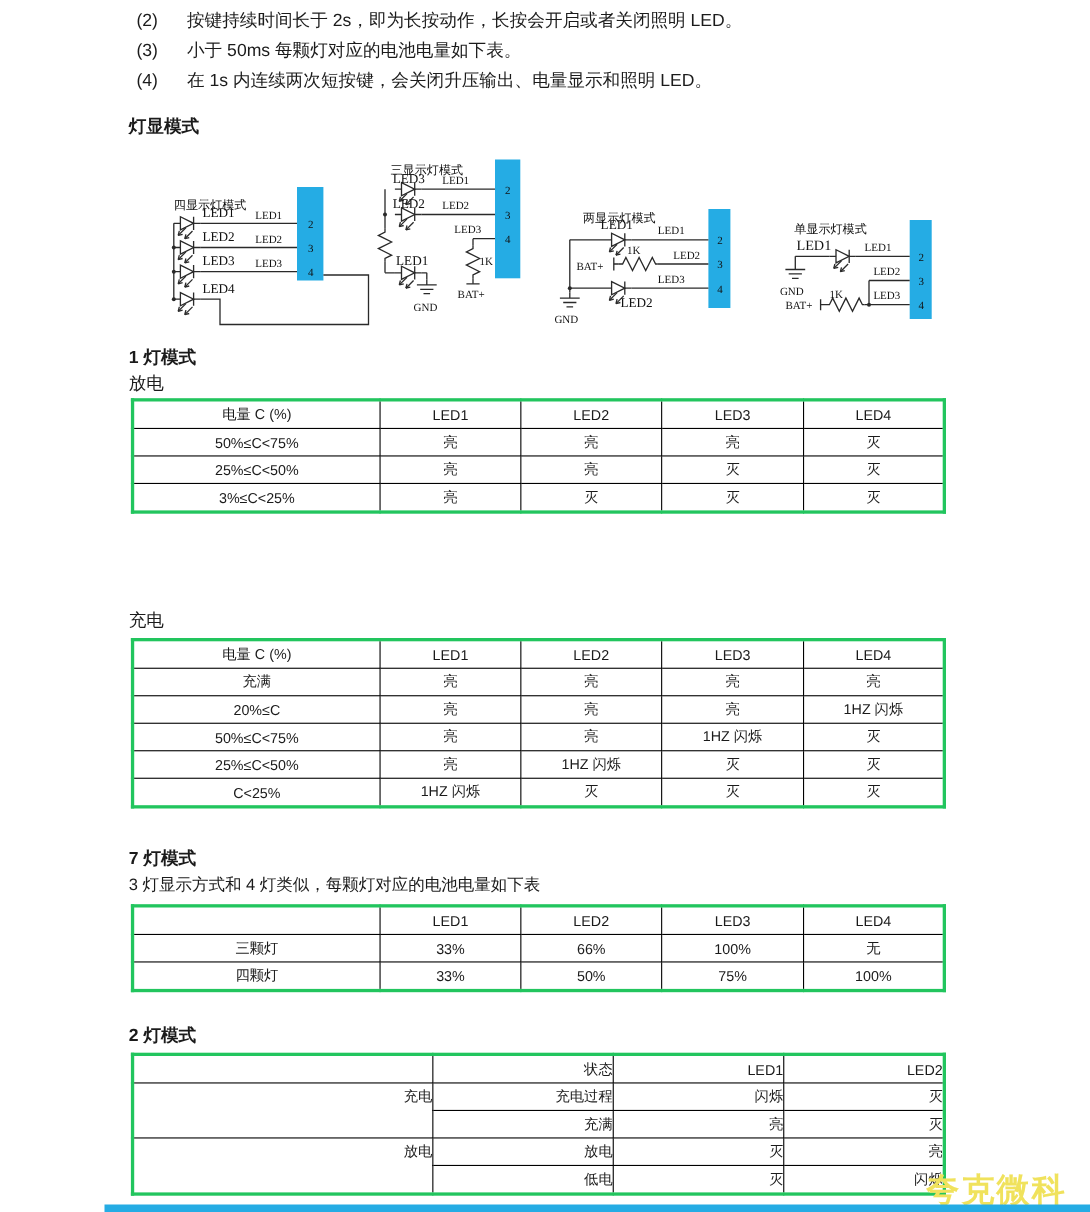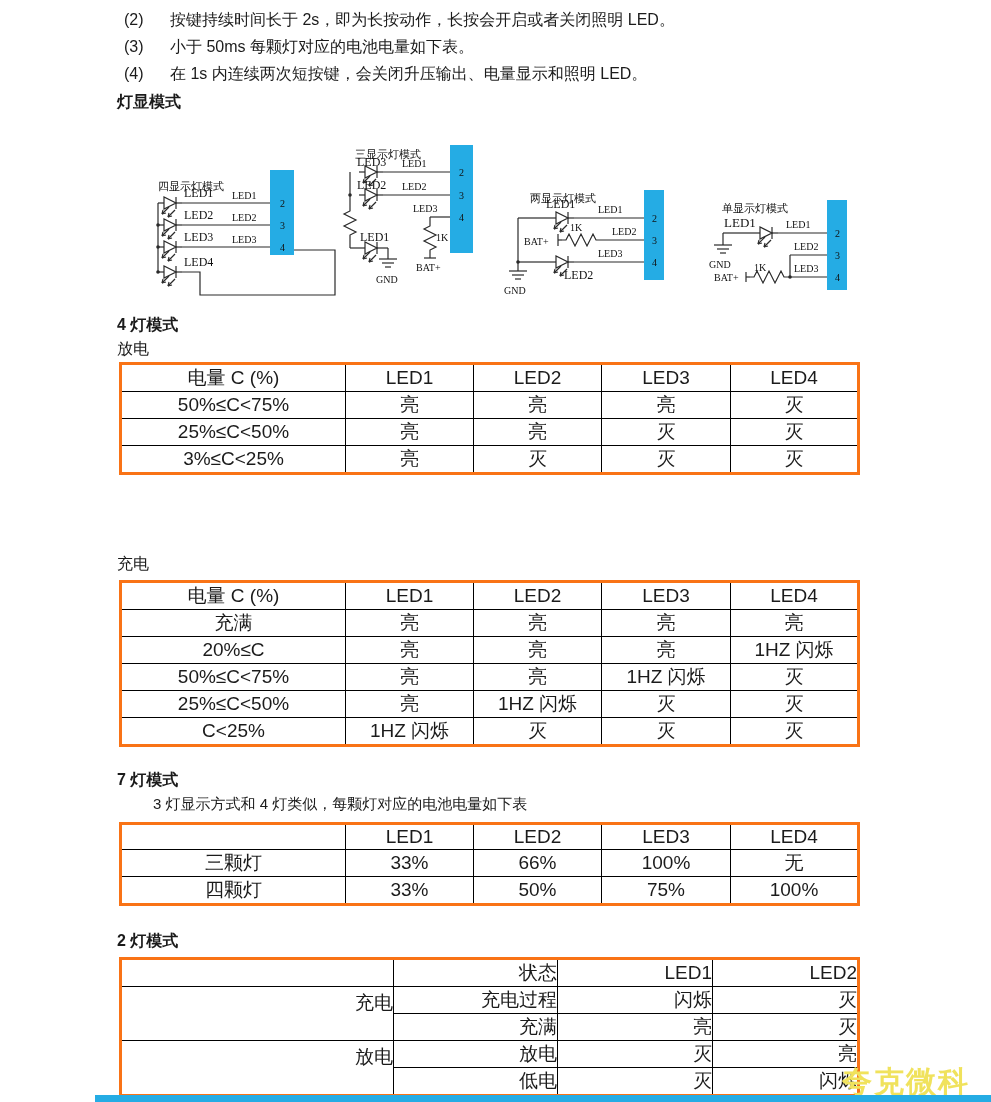--- a/index.html
+++ b/index.html
@@ -4,22 +4,22 @@
 <style>
   html,body{margin:0;padding:0;background:#ffffff;}
   #page{position:relative;width:991px;height:1102px;background:#ffffff;overflow:hidden;
         font-family:"Liberation Sans",sans-serif;color:#1b1b1b;}
   .abs{position:absolute;}
   .note{display:flex;font-size:16px;line-height:27px;}
   .note-num{width:46px;flex:none;}
   .h-bold{font-weight:bold;font-size:16px;}
   .lbl{font-size:16px;}
   .desc{font-size:15px;}
-  table.tbl{border-collapse:collapse;table-layout:fixed;width:738px;font-size:19px;
-            border:3px solid #f97316;}
+  table.tbl{border-collapse:collapse;table-layout:fixed;width:738px;font-size:13px;
+            border:3px solid #22c55e;}
   table.tbl td{border:1.6px solid #000;height:24px;text-align:center;padding:0;
                overflow:hidden;white-space:nowrap;}
   table.tbl4 td{text-align:right;padding-left:9px;}
   #watermark{font-size:30px;color:#f0e25c;letter-spacing:2px;font-weight:bold;}
   #bottom-bar{background:#25ace4;}
   svg text{font-family:"Liberation Serif","DejaVu Serif",serif;fill:#111;}
   .t11{font-size:11px;} .t10{font-size:10px;} .t12{font-size:12px;} .t13{font-size:13px;}
 </style>
 </head>
 <body>
@@ -34,21 +34,21 @@
     <div class="note">
       <span class="note-num">(3)</span>
       <span>小于 50ms 每颗灯对应的电池电量如下表。</span>
     </div>
     <div class="note">
       <span class="note-num">(4)</span>
       <span>在 1s 内连续两次短按键，会关闭升压输出、电量显示和照明 LED。</span>
     </div>
   </div>
 
-  <div class="abs h-bold" style="left:117px;top:92px;">灯显模式</div>
+  <div class="abs h-bold" style="left:117px;top:105px;">灯显模式</div>
 
   <svg class="abs" style="left:130px;top:138px;" width="760" height="174" viewBox="0 0 760 174" xmlns="http://www.w3.org/2000/svg">
     <defs>
       <g id="led" stroke="#2a2a2a" stroke-width="1.2" fill="none">
         <line x1="-12" y1="0" x2="-6" y2="0"></line>
         <polygon points="-6,-6 -6,6 6,0"></polygon>
         <line x1="6" y1="-6" x2="6" y2="6"></line>
         <line x1="6" y1="0" x2="12" y2="0"></line>
         <line x1="-1" y1="4" x2="-8" y2="11"></line>
           <line x1="-8" y1="11" x2="-4" y2="10"></line>
@@ -187,21 +187,21 @@
       <text x="594" y="89" class="t13">LED1</text>
       <text x="656" y="90" class="t10">LED1</text>
       <text x="664" y="112" class="t10">LED2</text>
       <text x="664" y="134" class="t10">LED3</text>
       <text x="624" y="133" class="t10">1K</text>
       <text x="584" y="143" class="t10">BAT+</text>
       <text x="579" y="130" class="t10">GND</text>
     </g>
   </svg>
 
-  <div class="abs h-bold" style="left:117px;top:315px;">4 灯模式</div>
+  <div class="abs h-bold" style="left:117px;top:315px;">1 灯模式</div>
   <div class="abs lbl" style="left:117px;top:339px;">放电</div>
 
   <table class="tbl abs" style="left:119px;top:362px;">
     <colgroup>
         <col style="width:225px">
         <col style="width:128px">
         <col style="width:128px">
         <col style="width:129px">
         <col style="width:128px">
       </colgroup>
@@ -287,21 +287,21 @@
       <td>C&lt;25%</td>
       <td>1HZ 闪烁</td>
       <td>灭</td>
       <td>灭</td>
       <td>灭</td>
     </tr>
   </tbody>
     </table>
 
   <div class="abs h-bold" style="left:117px;top:770px;">7 灯模式</div>
-  <div class="abs desc" style="left:117px;top:795px;margin-left:36px;">3 灯显示方式和 4 灯类似，每颗灯对应的电池电量如下表</div>
+  <div class="abs desc" style="left:117px;top:795px;">3 灯显示方式和 4 灯类似，每颗灯对应的电池电量如下表</div>
 
   <table class="tbl abs" style="left:119px;top:822px;">
     <colgroup>
         <col style="width:225px">
         <col style="width:128px">
         <col style="width:128px">
         <col style="width:129px">
         <col style="width:128px">
       </colgroup>
     <tbody>

